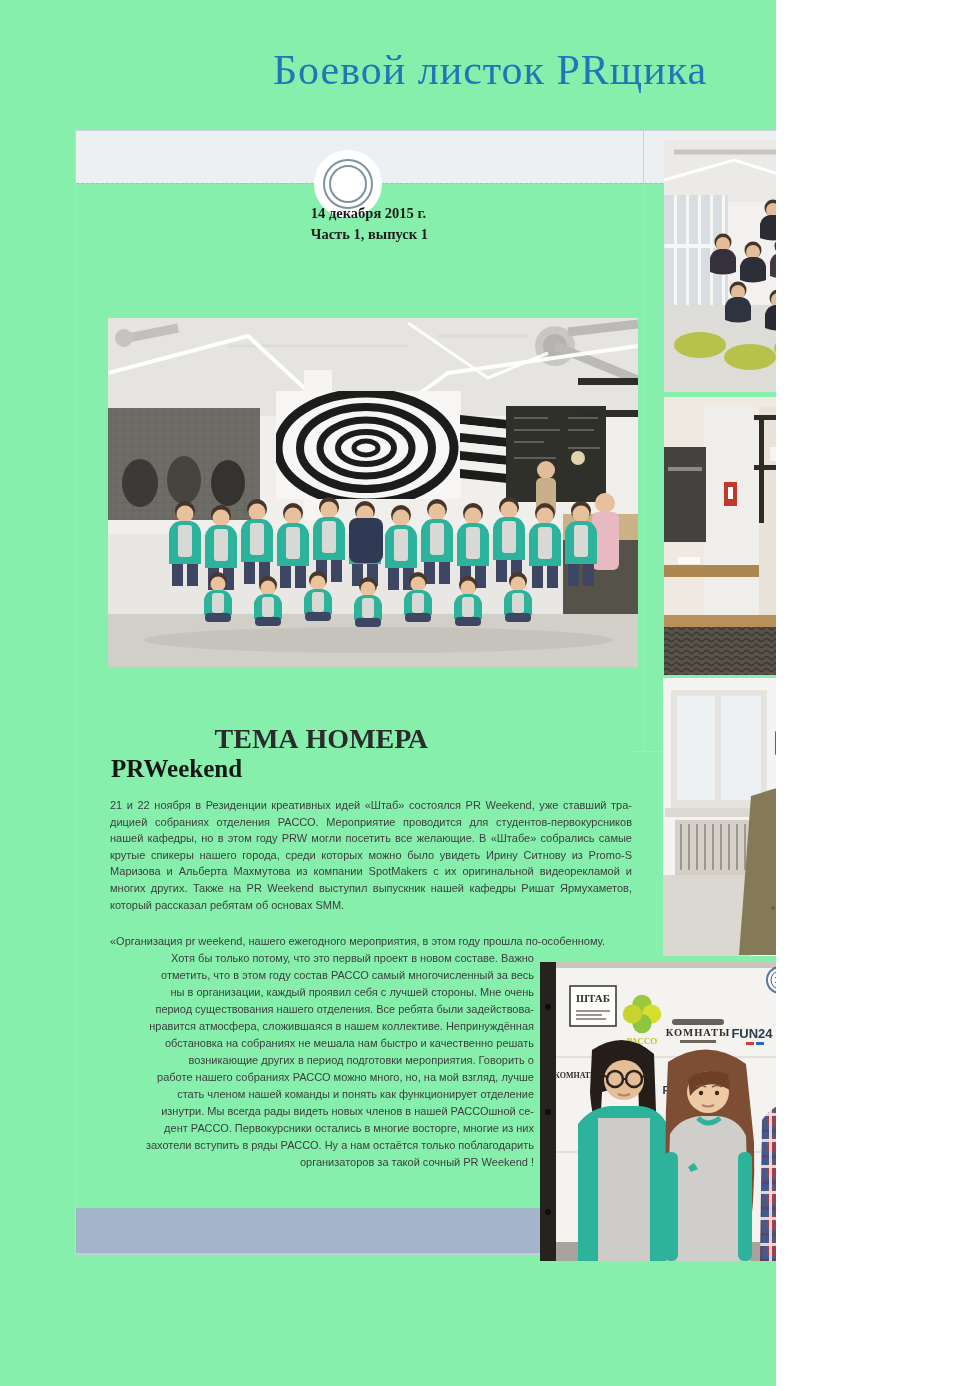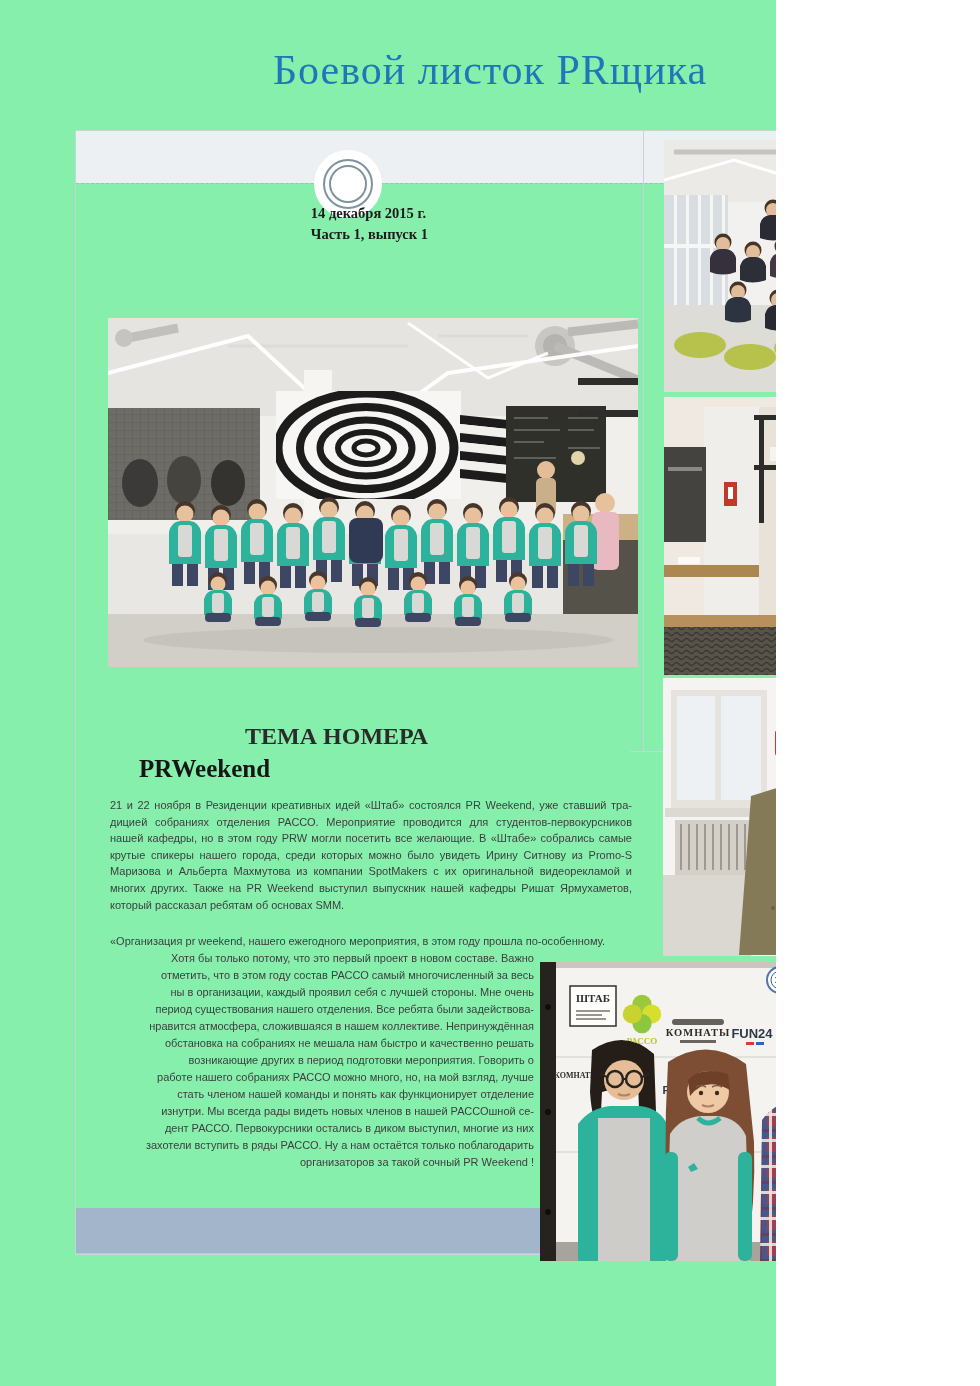--- a/index.html
+++ b/index.html
@@ -21,23 +21,23 @@
   .mast{position:absolute;top:203px;z-index:4;font-family:"Liberation Serif","DejaVu Serif",serif;
         font-weight:bold;font-size:14.5px;line-height:21px;color:#1c1c1c;}
   .mast-left{left:110px;text-align:left;}
   .mast-right{right:348px;}
   .vline{position:absolute;left:643px;top:130px;width:1px;height:622px;background:#c9d2d8;z-index:2;}
   .hline{position:absolute;left:630px;top:751px;width:34px;height:1px;background:#c9d2d8;z-index:2;}
   .band-bottom{position:absolute;left:76px;top:1208px;width:886px;height:45px;background:#a2b5cb;z-index:2;}
   .photo{position:absolute;overflow:hidden;z-index:3;}
   .photo svg{display:block;}
   .section-label{position:absolute;right:348px;top:723px;z-index:4;
-        font-family:"Liberation Serif","DejaVu Serif",serif;font-weight:bold;font-size:24px;color:#2b2b2b;}
+        font-family:"Liberation Serif","DejaVu Serif",serif;font-weight:bold;font-size:28px;color:#2b2b2b;}
   .article-heading{position:absolute;left:111px;top:755px;z-index:4;
-        font-family:"Liberation Serif","DejaVu Serif",serif;font-weight:bold;font-size:25px;color:#161616;margin-left:28px;}
+        font-family:"Liberation Serif","DejaVu Serif",serif;font-weight:bold;font-size:25px;color:#161616;}
   .body-text{position:absolute;z-index:4;color:#3e3e3e;font-size:11px;}
   .para1{left:110px;top:797px;width:522px;line-height:16.6px;}
   .para1 .tline{text-align:justify;text-align-last:justify;}
   .para1 .tline:last-child{text-align:last:left;text-align-last:left;}
   .para2-first{left:110px;top:933px;width:522px;line-height:17px;}
   .para2{left:110px;top:950px;width:424px;line-height:17px;}
   .para2 .tline{text-align:right;}
 </style>
 </head>
 <body>
@@ -487,18 +487,18 @@
       <div class="tline">Хотя бы только потому, что это первый проект в новом составе. Важно</div>
       <div class="tline">отметить, что в этом году состав РАССО самый многочисленный за весь</div>
       <div class="tline">ны в организации, каждый проявил себя с лучшей стороны. Мне очень</div>
       <div class="tline">период существования нашего отделения. Все ребята были задействова-</div>
       <div class="tline">нравится атмосфера, сложившаяся в нашем коллективе. Непринуждённая</div>
       <div class="tline">обстановка на собраниях не мешала нам быстро и качественно решать</div>
       <div class="tline">возникающие других в период подготовки мероприятия. Говорить о</div>
       <div class="tline">работе нашего собраниях РАССО можно много, но, на мой взгляд, лучше</div>
       <div class="tline">стать членом нашей команды и понять как функционирует отделение</div>
       <div class="tline">изнутри. Мы всегда рады видеть новых членов в нашей РАССОшной се-</div>
-      <div class="tline">дент РАССО. Первокурсники остались в диком выступил, многие из них</div>
+      <div class="tline">дент РАССО. Первокурсники остались в многие восторге, многие из них</div>
       <div class="tline">захотели вступить в ряды РАССО.  Ну а нам остаётся только поблагодарить</div>
       <div class="tline">организаторов за такой сочный PR Weekend !</div>
     </div>
 
 </div>
 
 </body></html>

